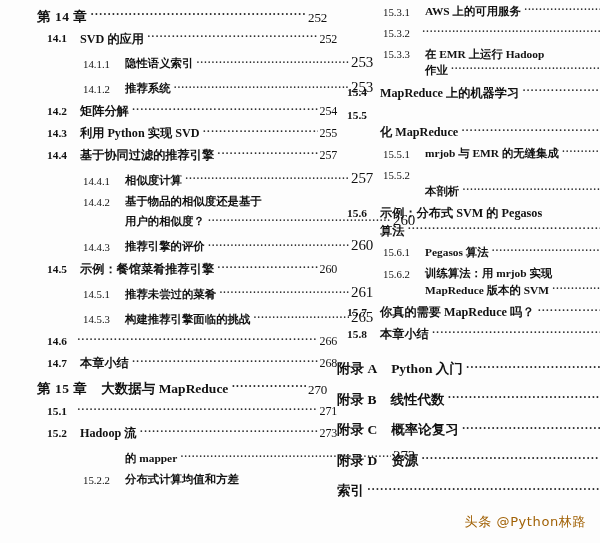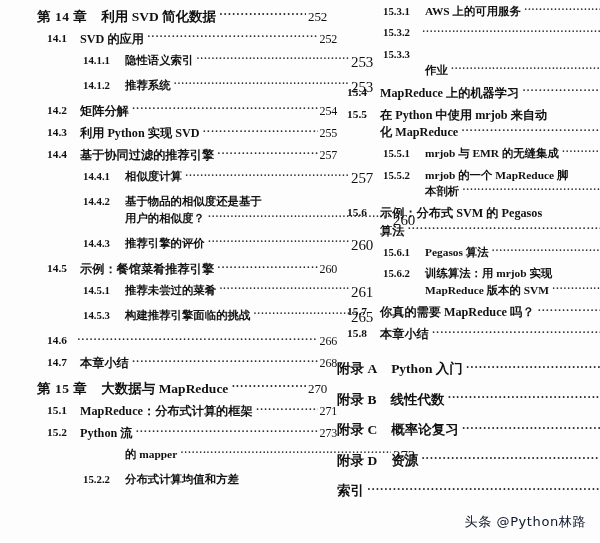--- a/index.html
+++ b/index.html
@@ -28,21 +28,21 @@
     height: 543px;
     padding-top: 6px;
     box-sizing: border-box;
   }
   #col-left  { left: 10px; }
   #col-right { left: 310px; }
 
   
   .row {
     display: flex;
-    align-items: flex-start;
+    align-items: flex-end;
     width: 100%;
     line-height: 1.0;
     white-space: nowrap;
   }
   .num {
     flex: 0 0 auto;
     text-align: left;
   }
   .title {
     flex: 0 0 auto;
@@ -108,54 +108,53 @@
   .lvl-1 .title { padding-left: 6px; }
   .lvl-1 .pg { font-size: 12px; }
 
   
   .lvl-2 {
     font-size: 11.4px;
     font-weight: 700;
     margin-bottom: 10px;
     padding-left: 73px;
   }
-  .lvl-2 .num { font-weight: 700; font-size: 10.8px; min-width: 36px; }
+  .lvl-2 .num { font-weight: 400; font-size: 10.8px; min-width: 36px; }
   .lvl-2 .title { padding-left: 6px; }
   .lvl-2 .pg { font-size: 15px; }
   .lvl-2 .leader::after { font-size: 10px; }
 
   
   .cont.lvl-1 { padding-left: 70px; }
   .cont.lvl-2 { padding-left: 115px; }
   .cont .title { padding-left: 0; }
 
   
   .tight { margin-bottom: 5px; }
 
   
   #watermark {
     position: absolute;
     right: 14px;
     bottom: 12px;
     font-family: "DejaVu Sans", "Liberation Sans", sans-serif;
     font-size: 13px;
-    color: #0f172a;
+    color: #a16207;
     letter-spacing: 0.6px;
     user-select: none;
   }
 </style>
 </head>
 <body>
 
 <div id="page">
 
   <div class="column" id="col-left">
       <div class="row lvl-chap" style="margin-top: 4px;">
         <span class="num">第 14 章</span>
-        <span class="title">利用 SVD 简化数据</span>
         <span class="leader"></span>
         <span class="pg">252</span>
       </div>
       <div class="row lvl-1">
         <span class="num">14.1</span>
         <span class="title">SVD 的应用</span>
         <span class="leader"></span>
         <span class="pg">252</span>
       </div>
       <div class="row lvl-2">
@@ -241,27 +240,26 @@
         <span class="pg">268</span>
       </div>
       <div class="row lvl-chap">
         <span class="num">第 15 章</span>
         <span class="title">大数据与 MapReduce</span>
         <span class="leader"></span>
         <span class="pg">270</span>
       </div>
       <div class="row lvl-1">
         <span class="num">15.1</span>
-        <span class="title">MapReduce：分布式计算的框架</span>
         <span class="leader"></span>
         <span class="pg">271</span>
       </div>
       <div class="row lvl-1">
         <span class="num">15.2</span>
-        <span class="title">Python 流</span>
+        <span class="title">Hadoop 流</span>
         <span class="leader"></span>
         <span class="pg">273</span>
       </div>
       <div class="row lvl-2 cont">
         <span class="title">的 mapper</span>
         <span class="leader"></span>
         <span class="pg">273</span>
       </div>
       <div class="row lvl-2 nodots tight">
         <span class="num">15.2.2</span>
@@ -275,50 +273,49 @@
         <span class="num">15.3.1</span>
         <span class="title">AWS 上的可用服务</span>
         <span class="leader"></span>
       </div>
       <div class="row lvl-2">
         <span class="num">15.3.2</span>
         <span class="leader"></span>
       </div>
       <div class="row lvl-2 nodots tight">
         <span class="num">15.3.3</span>
+        <span class="title">在 EMR 上运行 Hadoop</span>
         <span class="leader"></span>
         <span class="pg"></span>
       </div>
       <div class="row lvl-2 cont">
         <span class="title">作业</span>
         <span class="leader"></span>
       </div>
       <div class="row lvl-1">
         <span class="num">15.4</span>
         <span class="title">MapReduce 上的机器学习</span>
         <span class="leader"></span>
       </div>
       <div class="row lvl-1 nodots tight">
         <span class="num">15.5</span>
-        <span class="title">在 Python 中使用 mrjob 来自动</span>
         <span class="leader"></span>
         <span class="pg"></span>
       </div>
       <div class="row lvl-1 cont">
         <span class="title">化 MapReduce</span>
         <span class="leader"></span>
       </div>
       <div class="row lvl-2">
         <span class="num">15.5.1</span>
         <span class="title">mrjob 与 EMR 的无缝集成</span>
         <span class="leader"></span>
       </div>
       <div class="row lvl-2 nodots tight">
         <span class="num">15.5.2</span>
-        <span class="title">mrjob 的一个 MapReduce 脚</span>
         <span class="leader"></span>
         <span class="pg"></span>
       </div>
       <div class="row lvl-2 cont">
         <span class="title">本剖析</span>
         <span class="leader"></span>
       </div>
       <div class="row lvl-1 nodots tight">
         <span class="num">15.6</span>
         <span class="title">示例：分布式 SVM 的 Pegasos</span>

